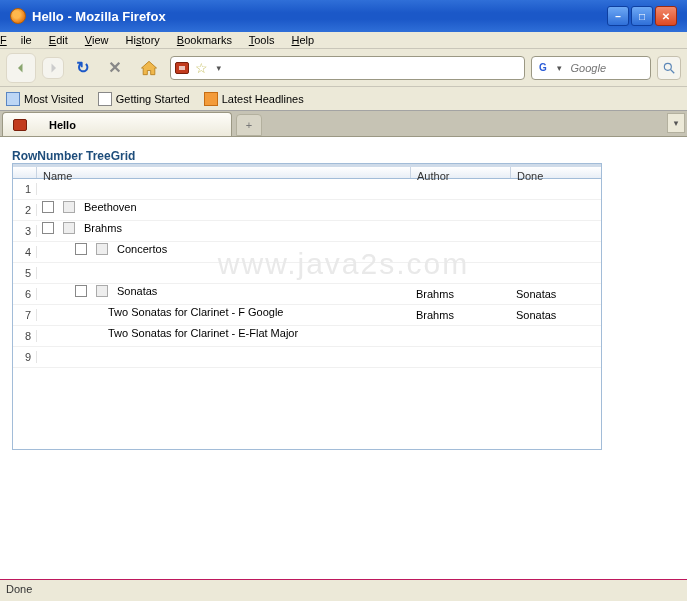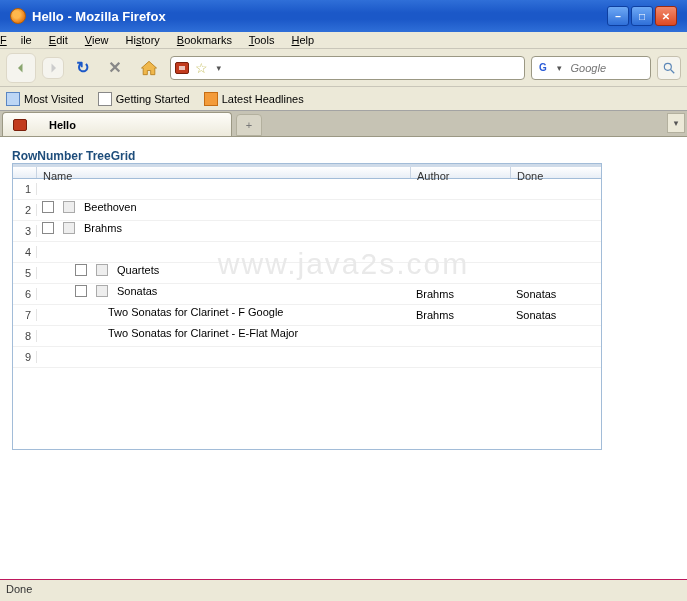--- a/index.html
+++ b/index.html
@@ -274,31 +274,31 @@
           <div class="cell name">
             <span class="tree-toggle"></span>
             <span class="node-icon"></span>
             <span>Brahms</span>
           </div>
           <div class="cell author"></div>
           <div class="cell genre"></div>
         </div>
         <div class="row">
           <div class="num">3</div>
-          <div class="cell author"></div>
-          <div class="cell genre"></div>
-        </div>
-        <div class="row">
-          <div class="num">4</div>
           <div class="cell name">
             <span class="spacer"></span>
             <span class="tree-toggle"></span>
             <span class="node-icon"></span>
-            <span>Quartets</span>
-          </div>
+            <span>Concertos</span>
+          </div>
+          <div class="cell author"></div>
+          <div class="cell genre"></div>
+        </div>
+        <div class="row">
+          <div class="num">4</div>
           <div class="cell author"></div>
           <div class="cell genre"></div>
         </div>
         <div class="row">
           <div class="num">5</div>
           <div class="cell name">
             <span class="spacer"></span>
             <span class="tree-toggle"></span>
             <span class="node-icon"></span>
             <span>Sonatas</span>

